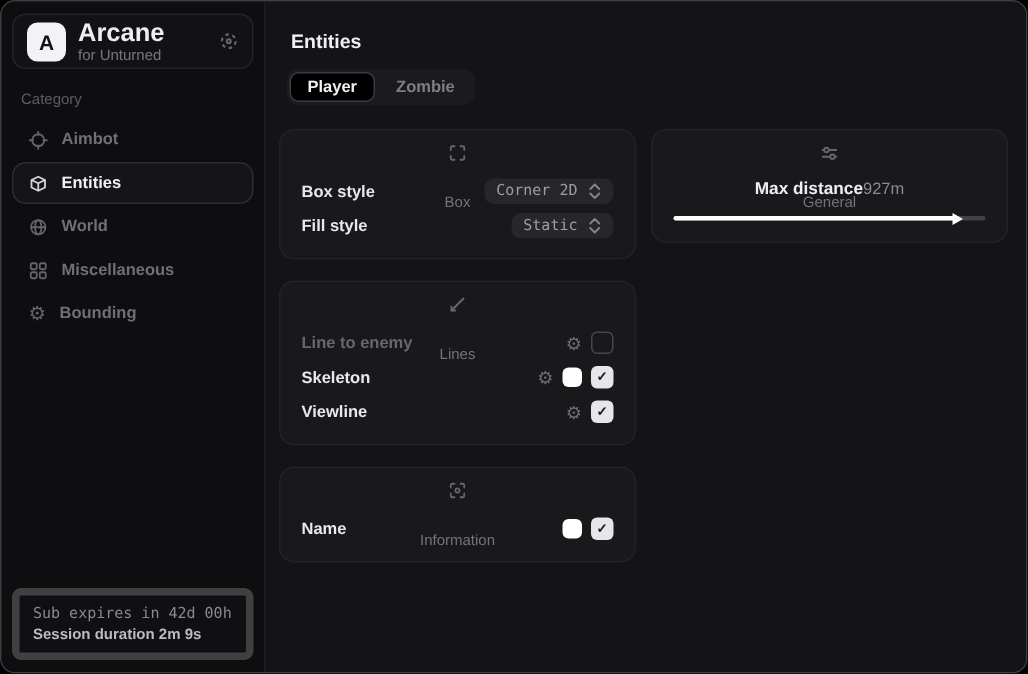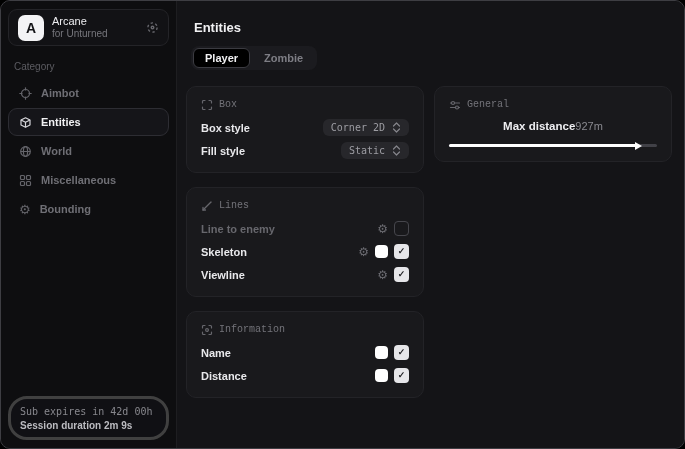--- a/index.html
+++ b/index.html
@@ -26,21 +26,21 @@
     border-radius:9px; padding:5px 9px; height:37px;
   }
   .logo-badge {
     width:26px; height:26px; border-radius:7px;
     background:#f3f3f5; color:#131316;
     font-weight:bold; font-size:14px;
     display:flex; align-items:center; justify-content:center;
     flex:none;
   }
   .logo-text { line-height:1.15; }
-  .logo-title { font-size:11px; font-weight:400; color:#ededf0; }
+  .logo-title { font-size:17px; font-weight:700; color:#ededf0; }
   .logo-sub   { font-size:10px; color:#76767c; }
   .spinner-icon { margin-left:auto; color:#66666c; display:flex; }
   .category {
     font-size:10px; color:#5c5c62;
     margin:15px 6px 7px 6px;
   }
   .nav-item {
     display:flex; align-items:center; gap:9px;
     height:28px; padding:0 10px; margin-bottom:1px;
     border:1px solid transparent; border-radius:9px;
@@ -49,22 +49,22 @@
   }
   .nav-item .nav-icon { display:flex; color:#64646a; }
   .nav-item.active {
     color:#f1f1f3; background:#151519;
     border-color:#2d2d33;
   }
   .nav-item.active .nav-icon { color:#d6d6da; }
   .glyph-gear { font-size:13px; line-height:1; font-family:"DejaVu Sans",sans-serif; }
   .spacer { flex:1; }
   .footer-card {
-    border:3px solid #404040; background:#101014;
-    border-radius:19px; padding:7px 9px 6px;
+    border:5px solid #404040; background:#101014;
+    border-radius:6px; padding:7px 9px 6px;
   }
   .footer-line1 {
     font-family:"DejaVu Sans Mono", monospace;
     font-size:10px; color:#88888e; white-space:nowrap;
   }
   .footer-line2 {
     font-size:10px; font-weight:700; color:#bcbcc1; margin-top:3px;
   }
   
   .main { flex:1; position:relative; background:#141417; }
@@ -83,23 +83,23 @@
     border:1px solid transparent;
   }
   .tab.active { background:#000000; border-color:#3b3b41; color:#f1f1f3; }
   .col { position:absolute; top:85px; width:238px; display:flex; flex-direction:column; gap:14px; }
   .col1 { left:9px; } .col2 { left:257px; }
   .card {
     background:#19191c; border:1px solid #232327;
     border-radius:10px; padding:9px 14px 10px;
   }
   .card-header {
-    display:flex; align-items:center; gap:6px; height:17px;
-    font-family:Liberation Mono, monospace;
-    font-size:10px; color:#737379; margin-bottom:3px;
+    display:flex; align-items:center; gap:22px; height:17px;
+    font-family:Liberation Sans, sans-serif;
+    font-size:10px; color:#737379; margin-bottom:3px;flex-direction:column;
   }
   .card-header .hicon { display:flex; color:#66666c; }
   .row { display:flex; align-items:center; height:23px; }
   .row-label { font-size:11px; font-weight:700; color:#e9e9ec; }
   .row.disabled .row-label { color:#67676d; }
   .controls { margin-left:auto; display:flex; align-items:center; gap:6px; }
   .swatch { width:13px; height:13px; border-radius:4px; }
   .swatch.white { background:#ffffff; }
   .swatch.black { background:#0c0c0e; border:1px solid #303036; }
   .checkbox {
@@ -329,27 +329,20 @@
         </div>
 
         <div class="row">
           <span class="row-label">Name</span>
           <span class="controls">
             <span class="swatch white"></span>
             <span class="checkbox checked"></span>
           </span>
         </div>
 
-        <div class="row">
-          <span class="row-label">Distance</span>
-          <span class="controls">
-            <span class="swatch white"></span>
-            <span class="checkbox checked"></span>
-          </span>
-        </div>
       </div>
     </div>
 
     <div class="col col2">
 
       <div class="card">
         <div class="card-header">
           <span class="hicon">
             <svg width="12" height="12" viewBox="0 0 12 12" fill="none" stroke="currentColor" stroke-width="1.2" stroke-linecap="round">
               <line x1="1.5" y1="4" x2="10.5" y2="4"></line>

